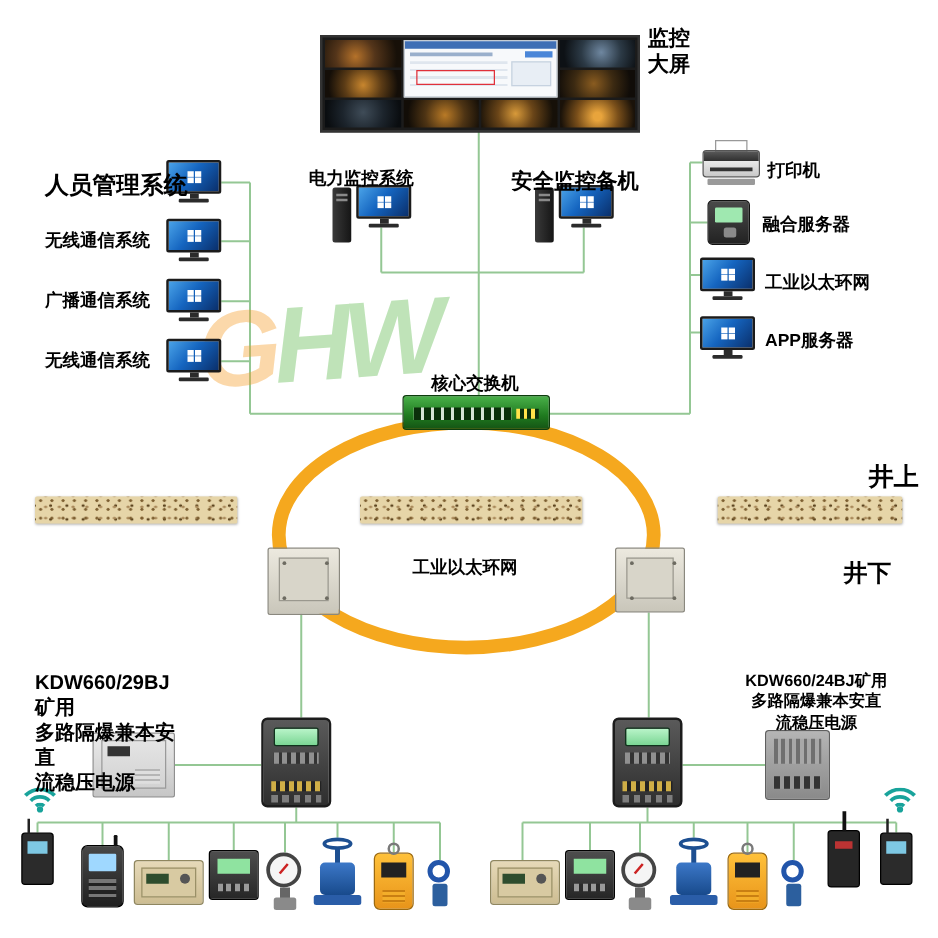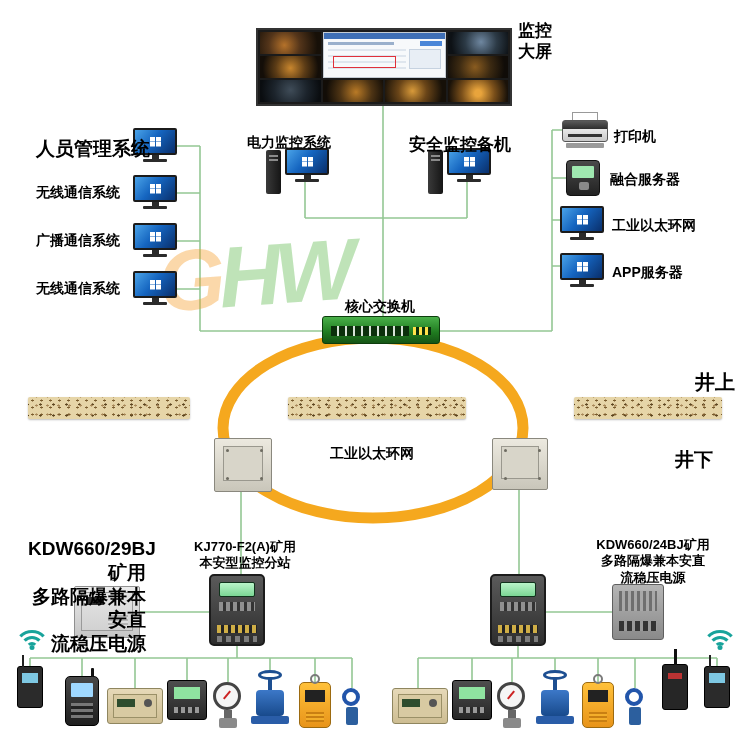--- a/index.html
+++ b/index.html
@@ -249,25 +249,23 @@
       <div class="panel">
         <i></i>
       </div>
     </div>
   <div class="dev jbox" style="left:492px;top:438px;width:56px;height:52px">
       <div class="panel">
         <i></i>
       </div>
     </div>
 
-  <div class="t" style="left:28px;top:537px;width:118px;font-size:19px;text-align:right">KDW660/29BJ矿用
+  <div class="t" style="left:28px;top:537px;width:118px;font-size:16px;text-align:left">KDW660/29BJ矿用
 多路隔爆兼本安直
 流稳压电源</div>
-  <div class="t" style="left:180px;top:539px;width:130px;font-size:13px;text-align:center">KJ770-F2(A)矿用
-本安型监控分站</div>
   <div class="t" style="left:594px;top:537px;width:118px;font-size:13px;text-align:center">KDW660/24BJ矿用
 多路隔爆兼本安直
 流稳压电源</div>
 
   <div class="dev cabinet" style="left:74px;top:586px">
     <div class="door"></div>
       <div class="disp"></div>
       <div class="vent"></div>
   </div>
   <div class="dev substation" style="left:209px;top:574px">

